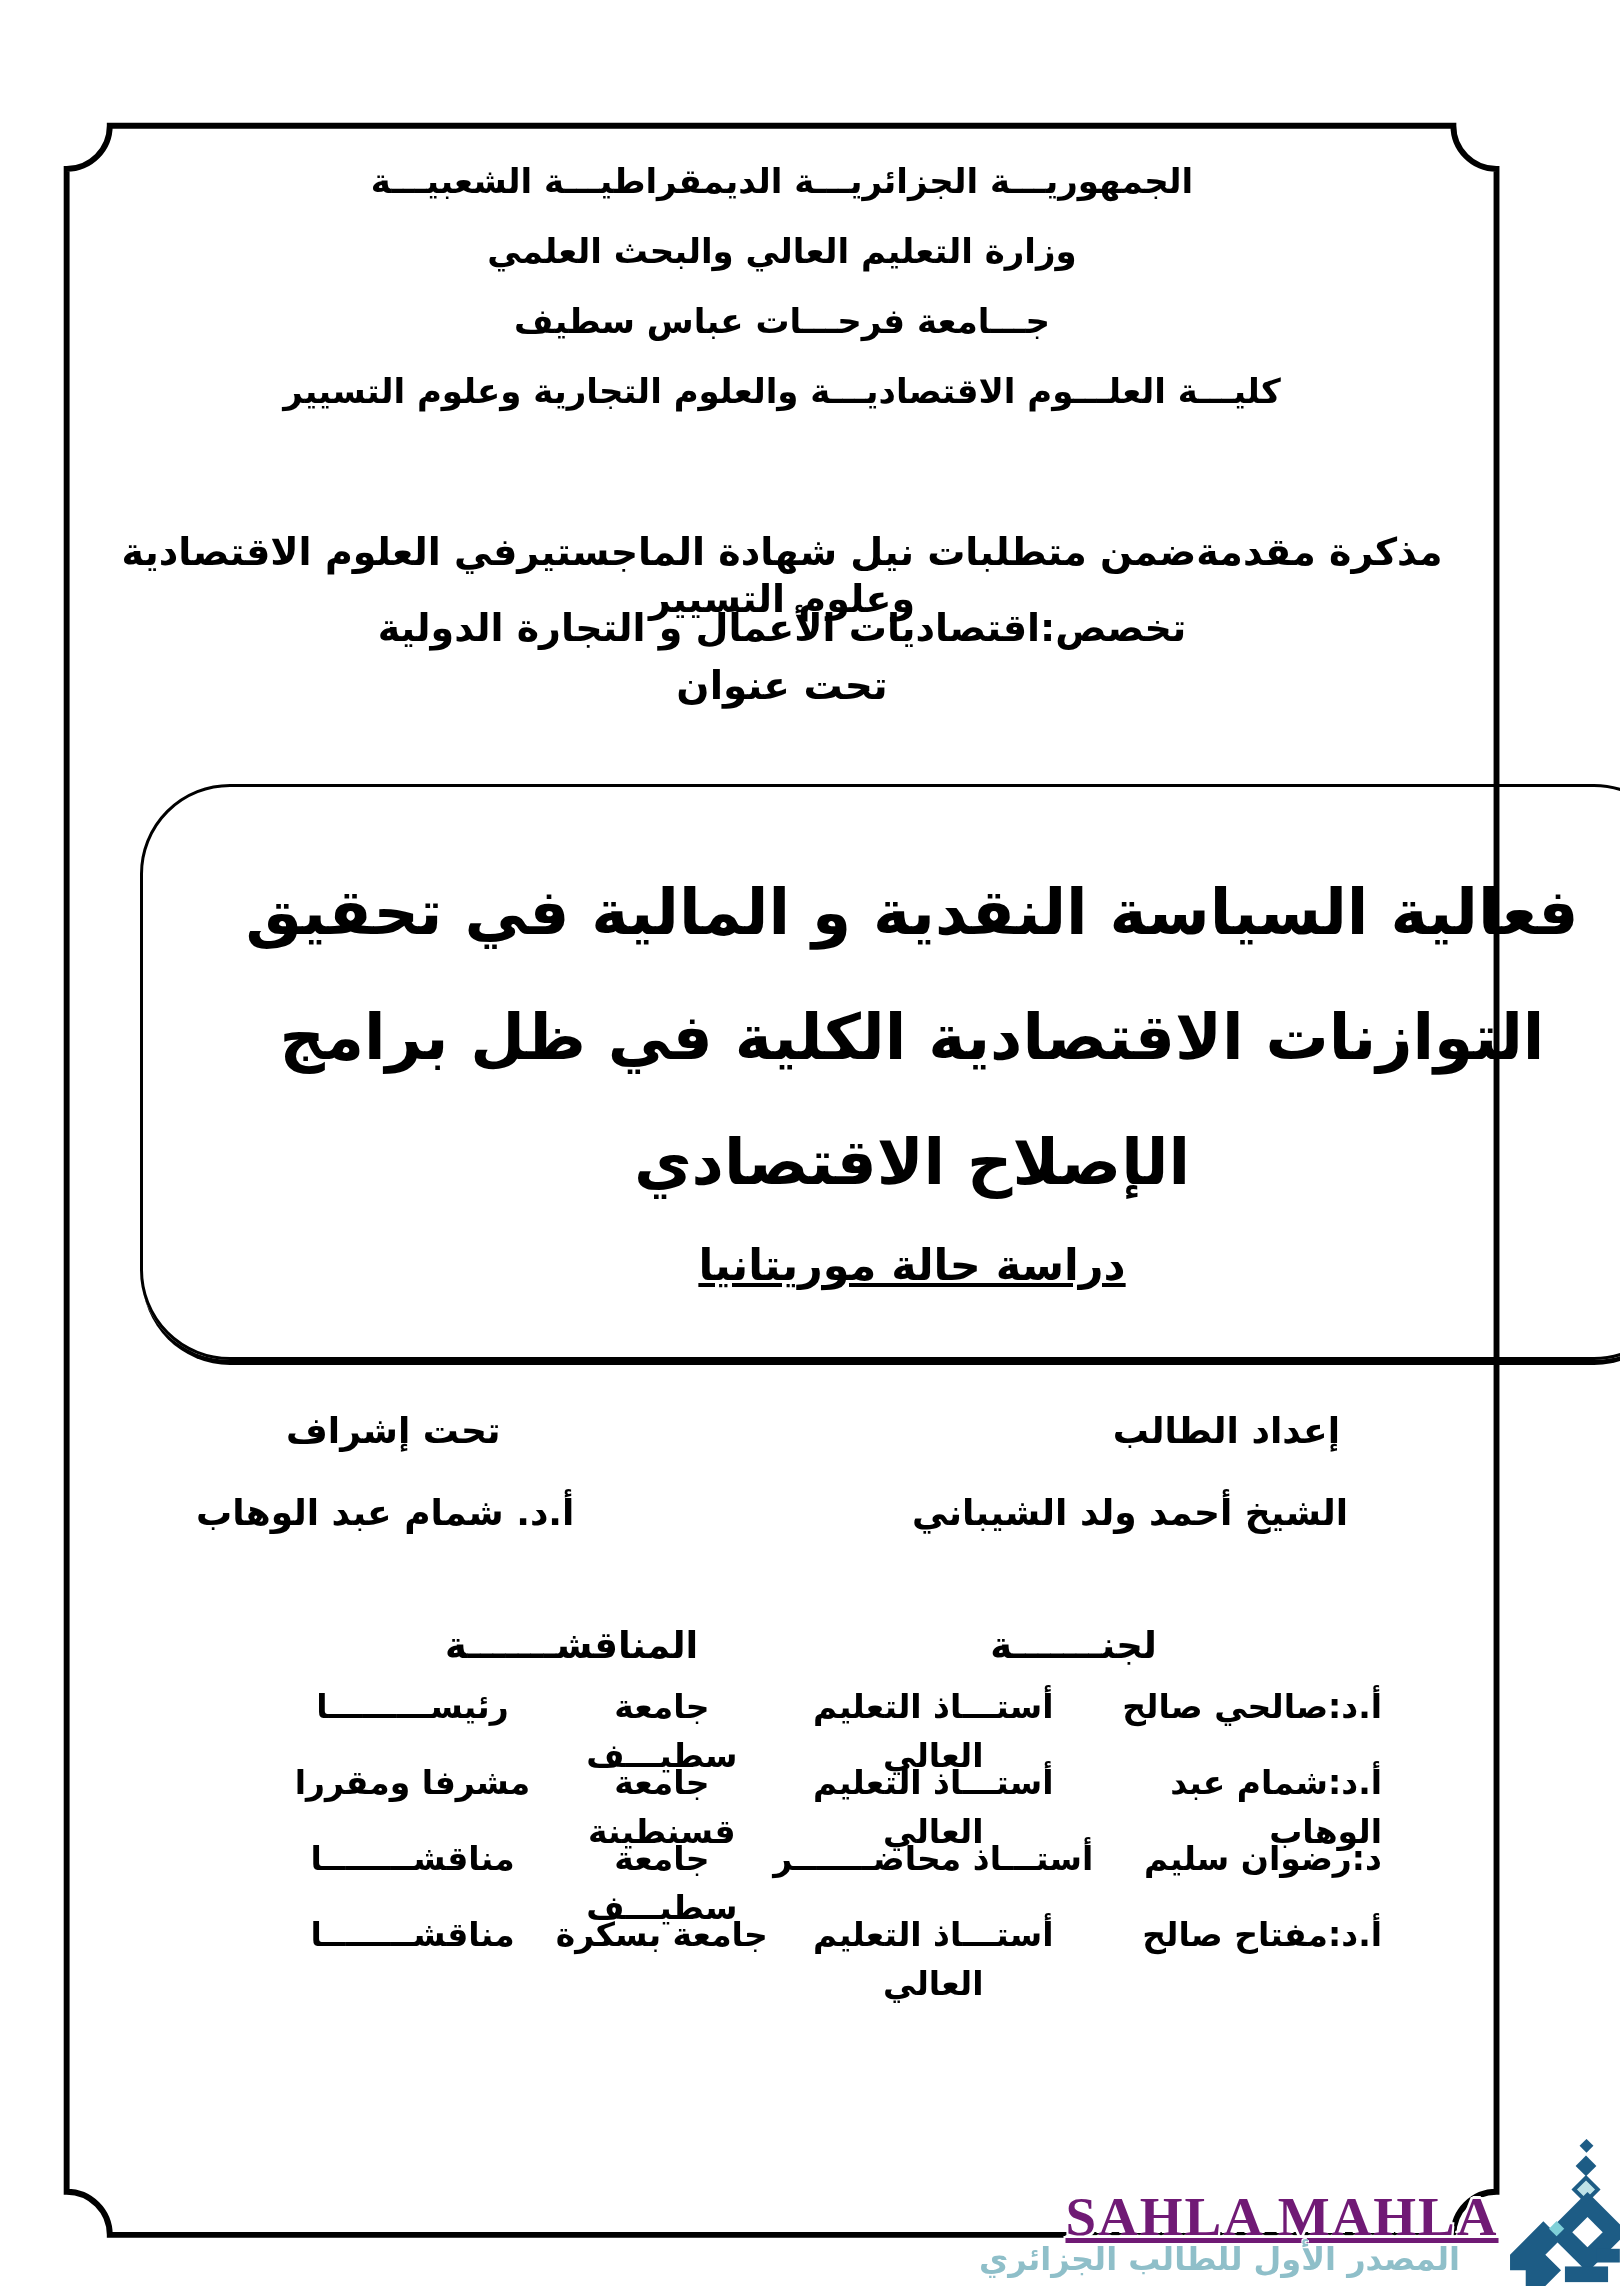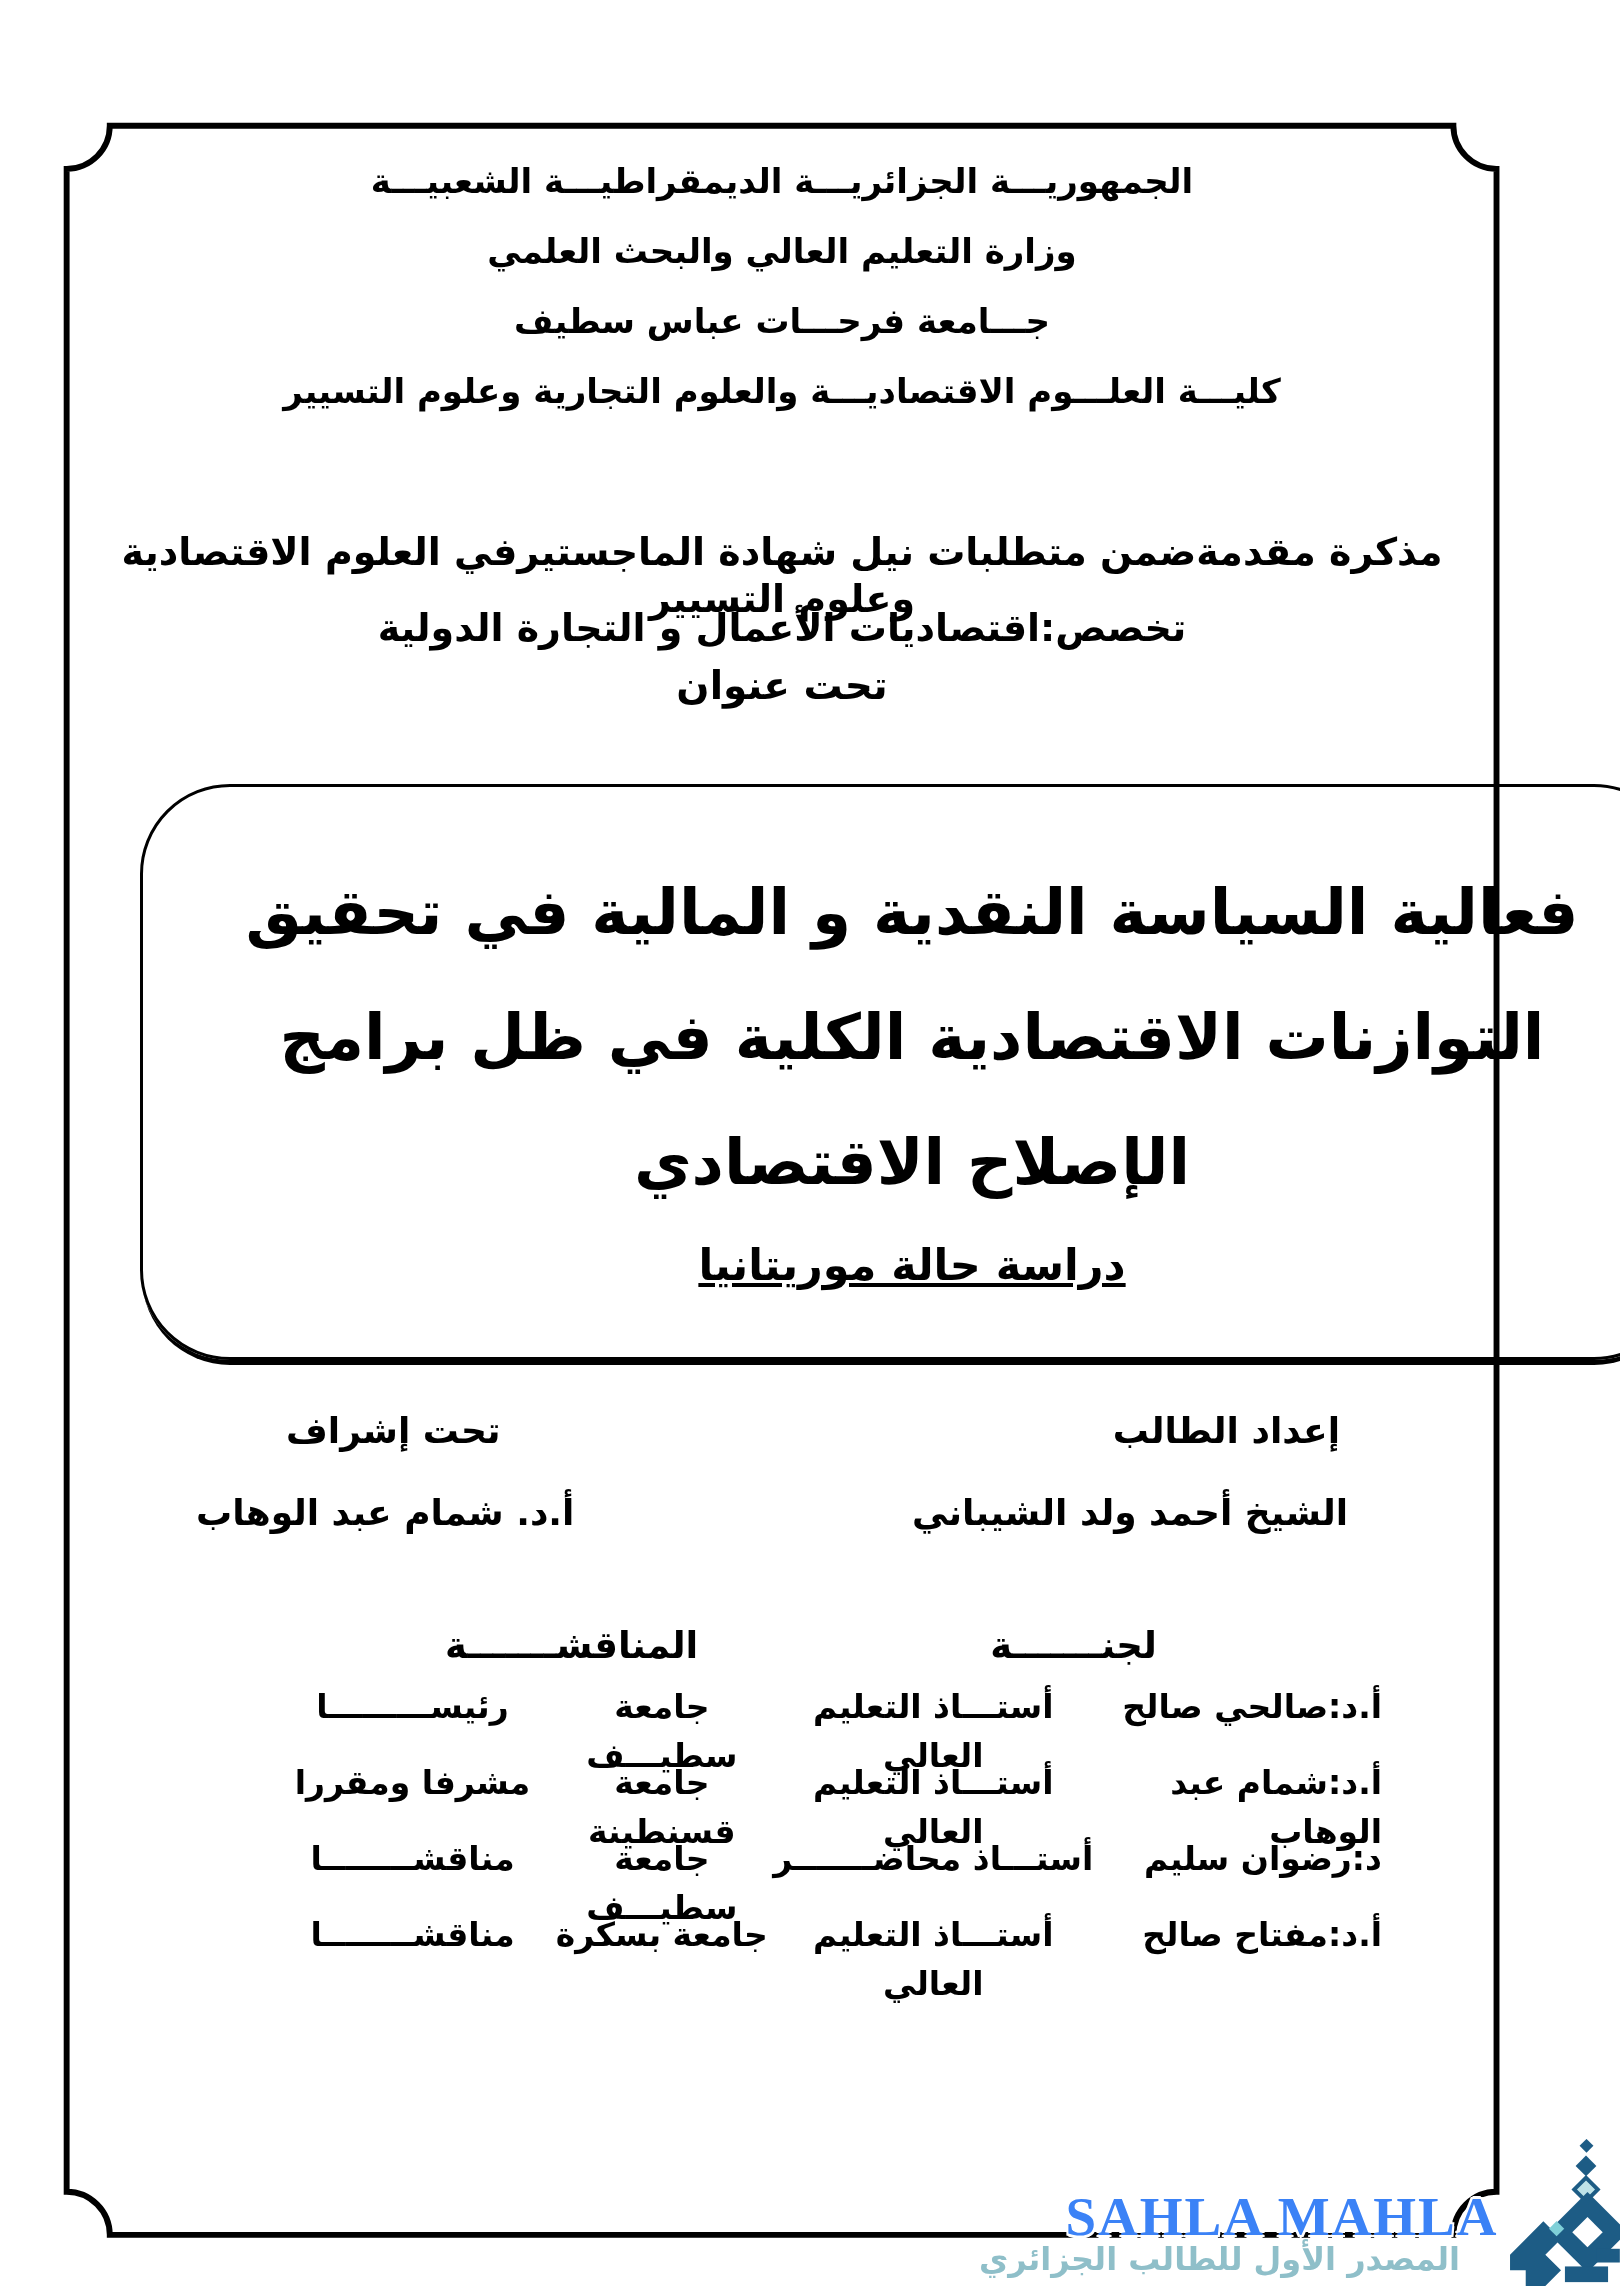--- a/index.html
+++ b/index.html
@@ -53,23 +53,24 @@
   .c-rank { flex:0 0 29%; text-align:center; }
   .c-univ { flex:0 0 20%; text-align:center; }
   .c-role { flex:0 0 25%; text-align:center; }
 
   .year-line { top:2068px; font-size:37px; font-weight:800; line-height:47px; }
 
   .logo-name {
     position:absolute; left:1059px; top:2188px; width:446px;
     font-family:"Liberation Serif", serif; font-weight:700;
     font-size:55px; line-height:57px; letter-spacing:2px; text-align:center;
-    color:#3b82f6;
+    color:#701a75;
     text-shadow:2px 2px 0 #fff, -2px -2px 0 #fff, 2px -2px 0 #fff, -2px 2px 0 #fff, 0 2.9px 0 #fff, 0 -2.9px 0 #fff;
     white-space:nowrap;
+    text-decoration:underline;
   }
   .logo-tagline {
     position:absolute; left:1068px; top:2241px; width:392px;
     direction:rtl; font-size:32px; font-weight:700; line-height:37px; text-align:center;
     color:#8fbfc9;
     text-shadow:1px 1px 0 #fff, -1px -1px 0 #fff;
     white-space:nowrap;
   }
   .emblem { position:absolute; left:1502px; top:2139px; width:119px; height:149px; }
 </style>

